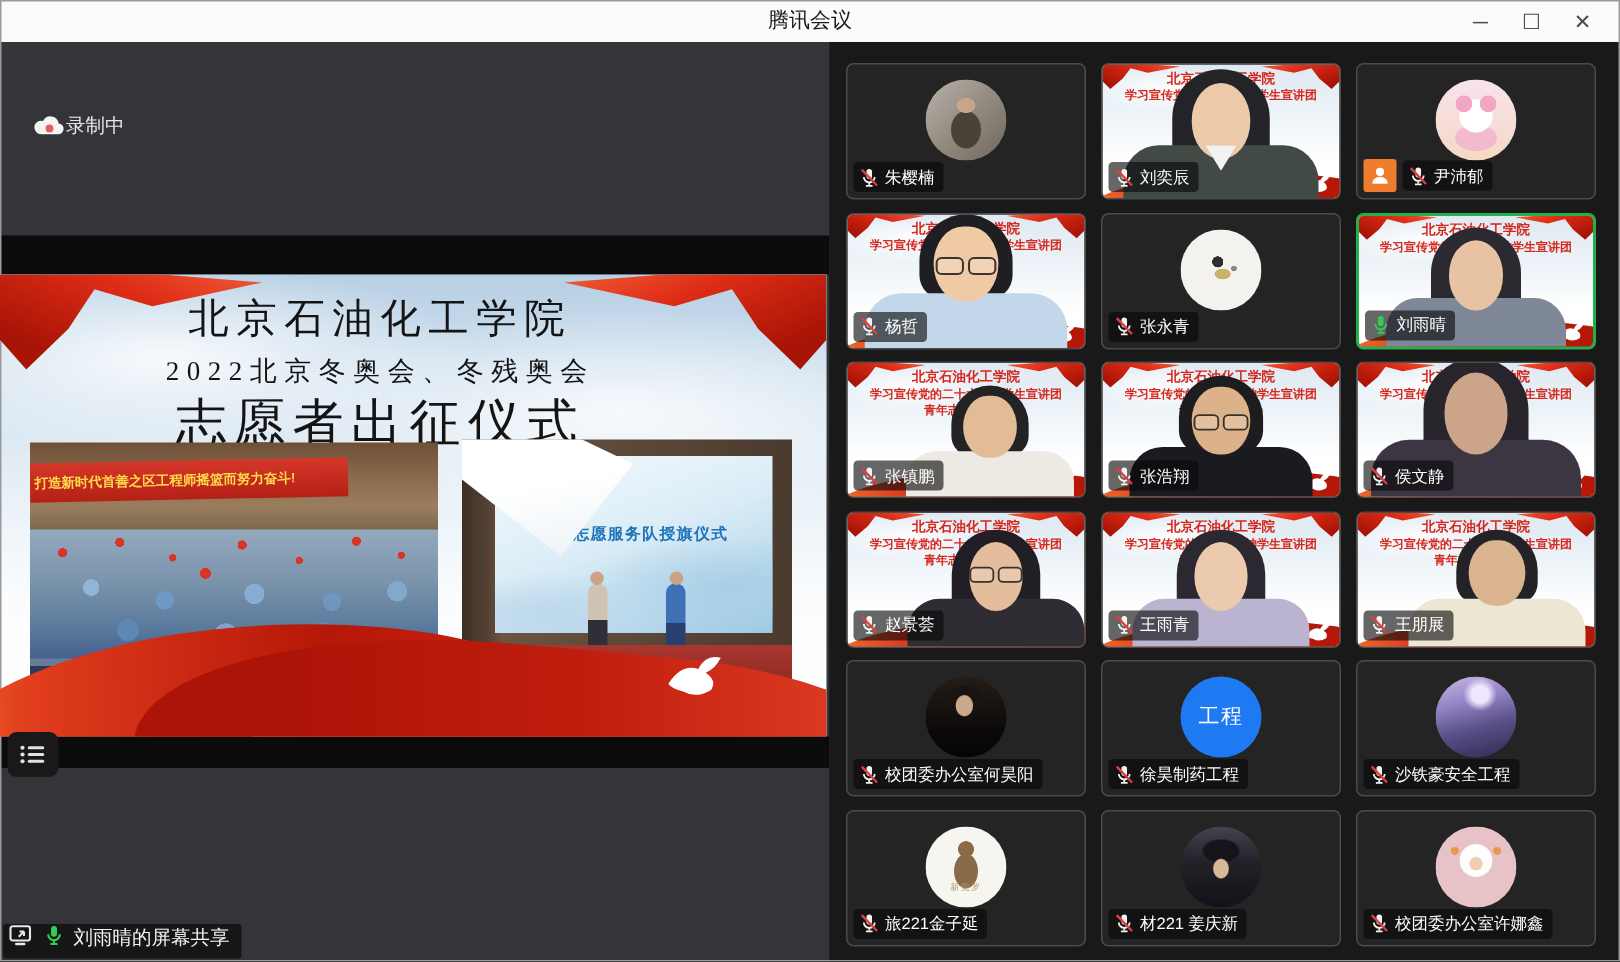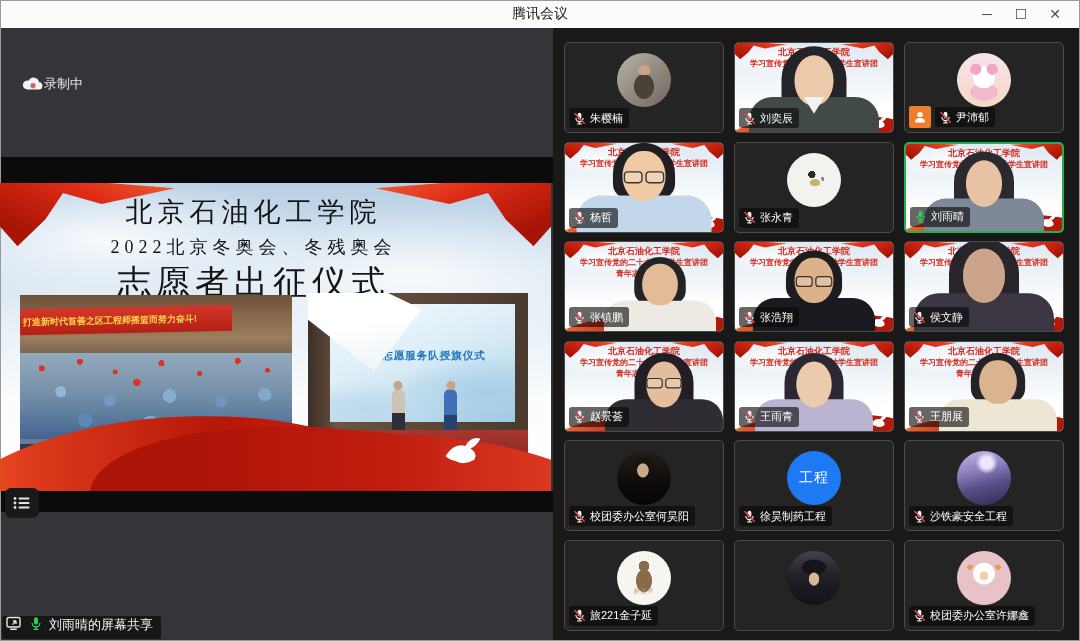--- a/index.html
+++ b/index.html
@@ -737,20 +737,33 @@
     <line x1="1.6" y1="1.2" x2="12.6" y2="12.6" stroke="#e03e3e" stroke-width="1.7"></line>
   </svg>
           <span class="nm">旅221金子延</span>
     </span>
   </div>
     </div>
     <div class="tile">
       <div class="av av-anime-dark">
       
     </div>
+      <div class="tile-footer">
+
+    <span class="name-label">
+      <svg width="13" height="13" viewBox="0 0 14 14" style="flex:0 0 auto">
+    <rect x="5" y="0.8" width="4" height="7.2" rx="2" fill="#f2f2f2"></rect>
+    <path d="M3.1 6.4 a3.9 3.9 0 0 0 7.8 0" fill="none" stroke="#f2f2f2" stroke-width="1.3"></path>
+    <line x1="7" y1="10.6" x2="7" y2="12.2" stroke="#f2f2f2" stroke-width="1.3"></line>
+    <line x1="4.6" y1="12.8" x2="9.4" y2="12.8" stroke="#f2f2f2" stroke-width="1.3"></line>
+    <line x1="1.6" y1="1.2" x2="12.6" y2="12.6" stroke="#e03e3e" stroke-width="1.7"></line>
+  </svg>
+          <span class="nm">材221 姜庆新</span>
+    </span>
+  </div>
     </div>
     <div class="tile">
       <div class="av av-pink-cartoon">
       
     </div>
       <div class="tile-footer">
 
     <span class="name-label">
       <svg width="13" height="13" viewBox="0 0 14 14" style="flex:0 0 auto">
     <rect x="5" y="0.8" width="4" height="7.2" rx="2" fill="#f2f2f2"></rect>

